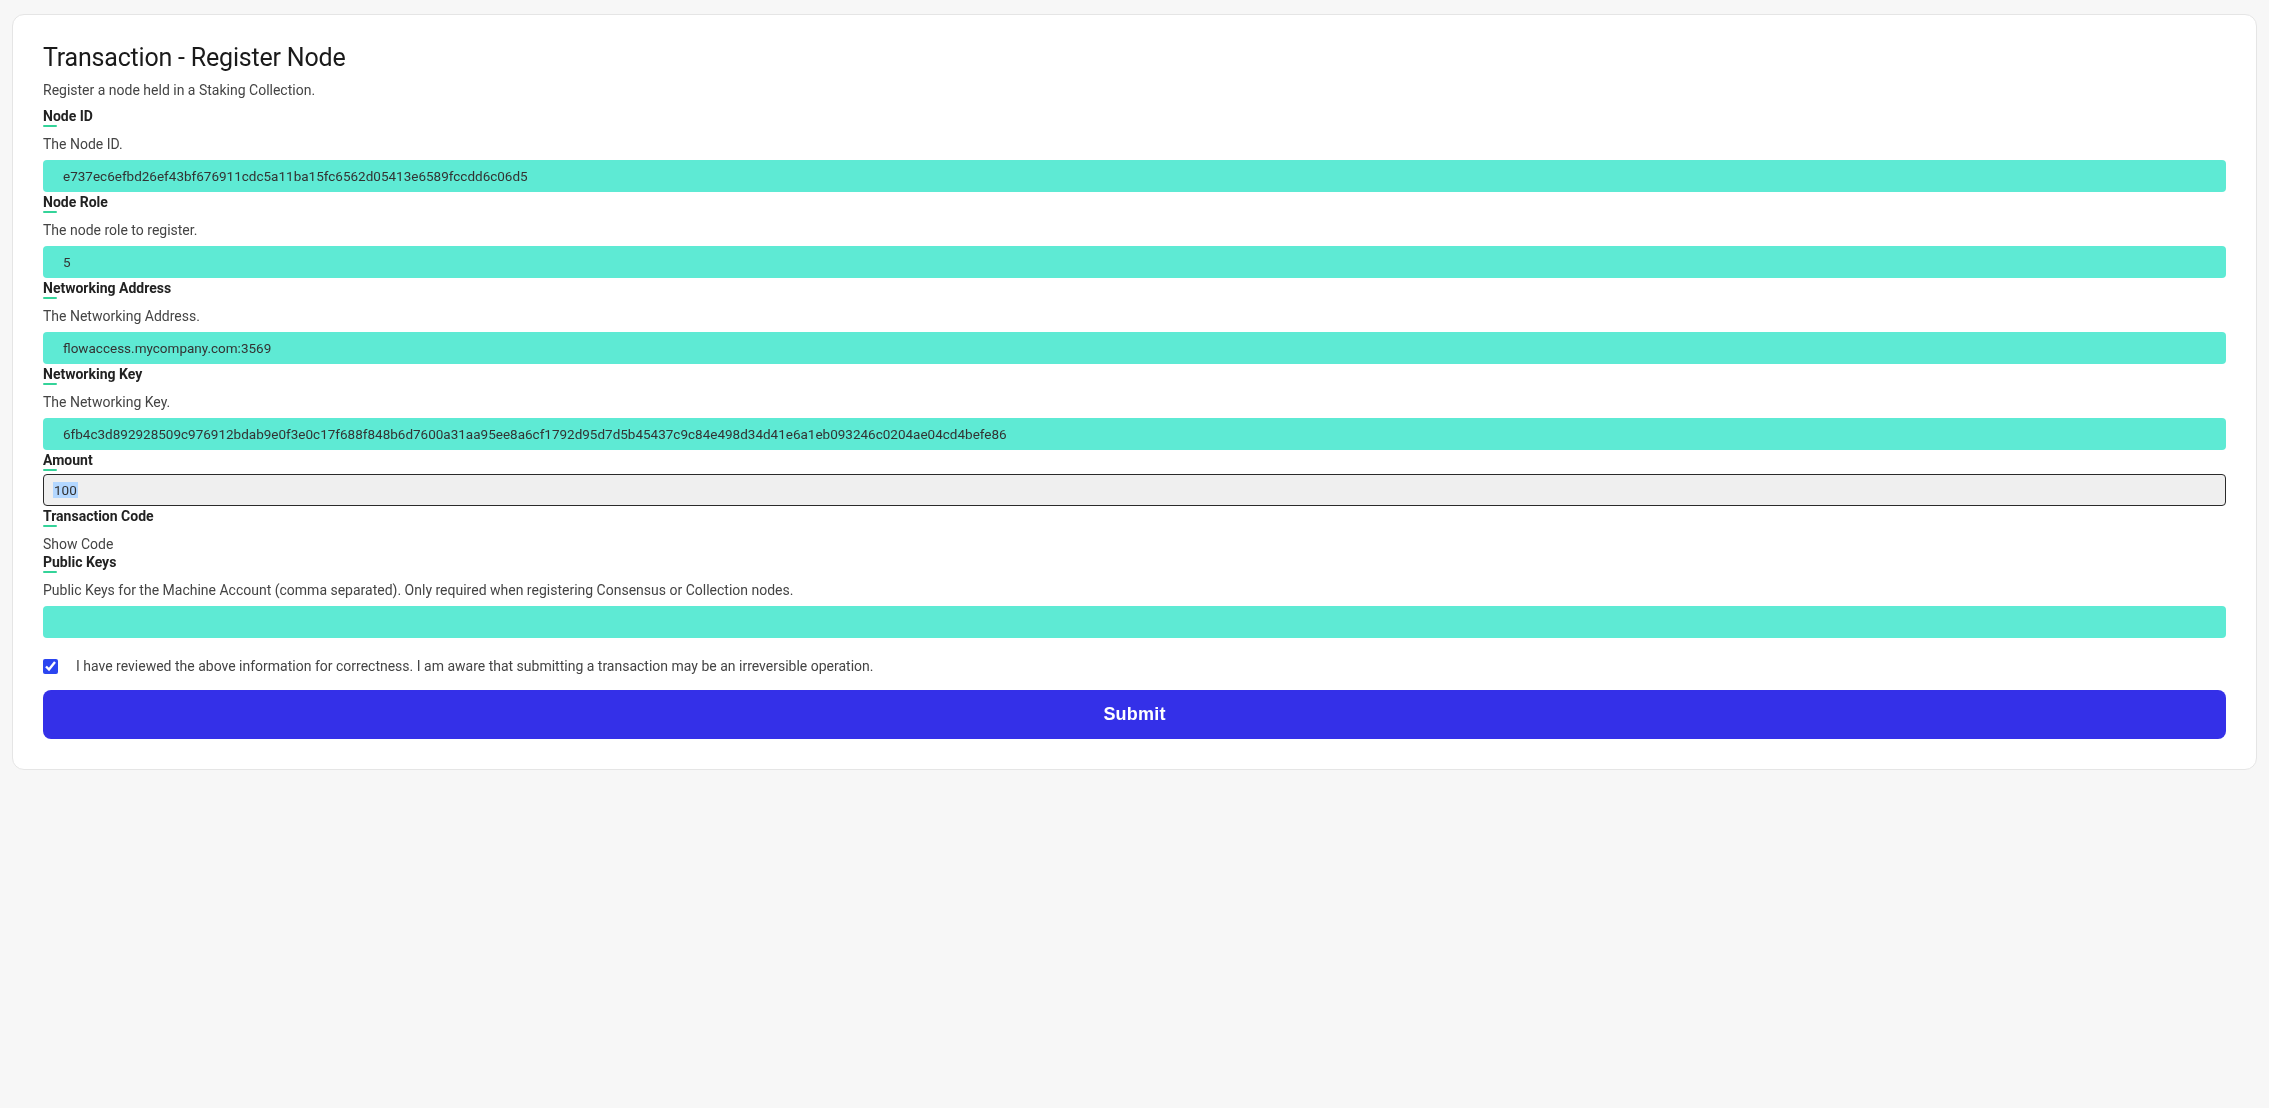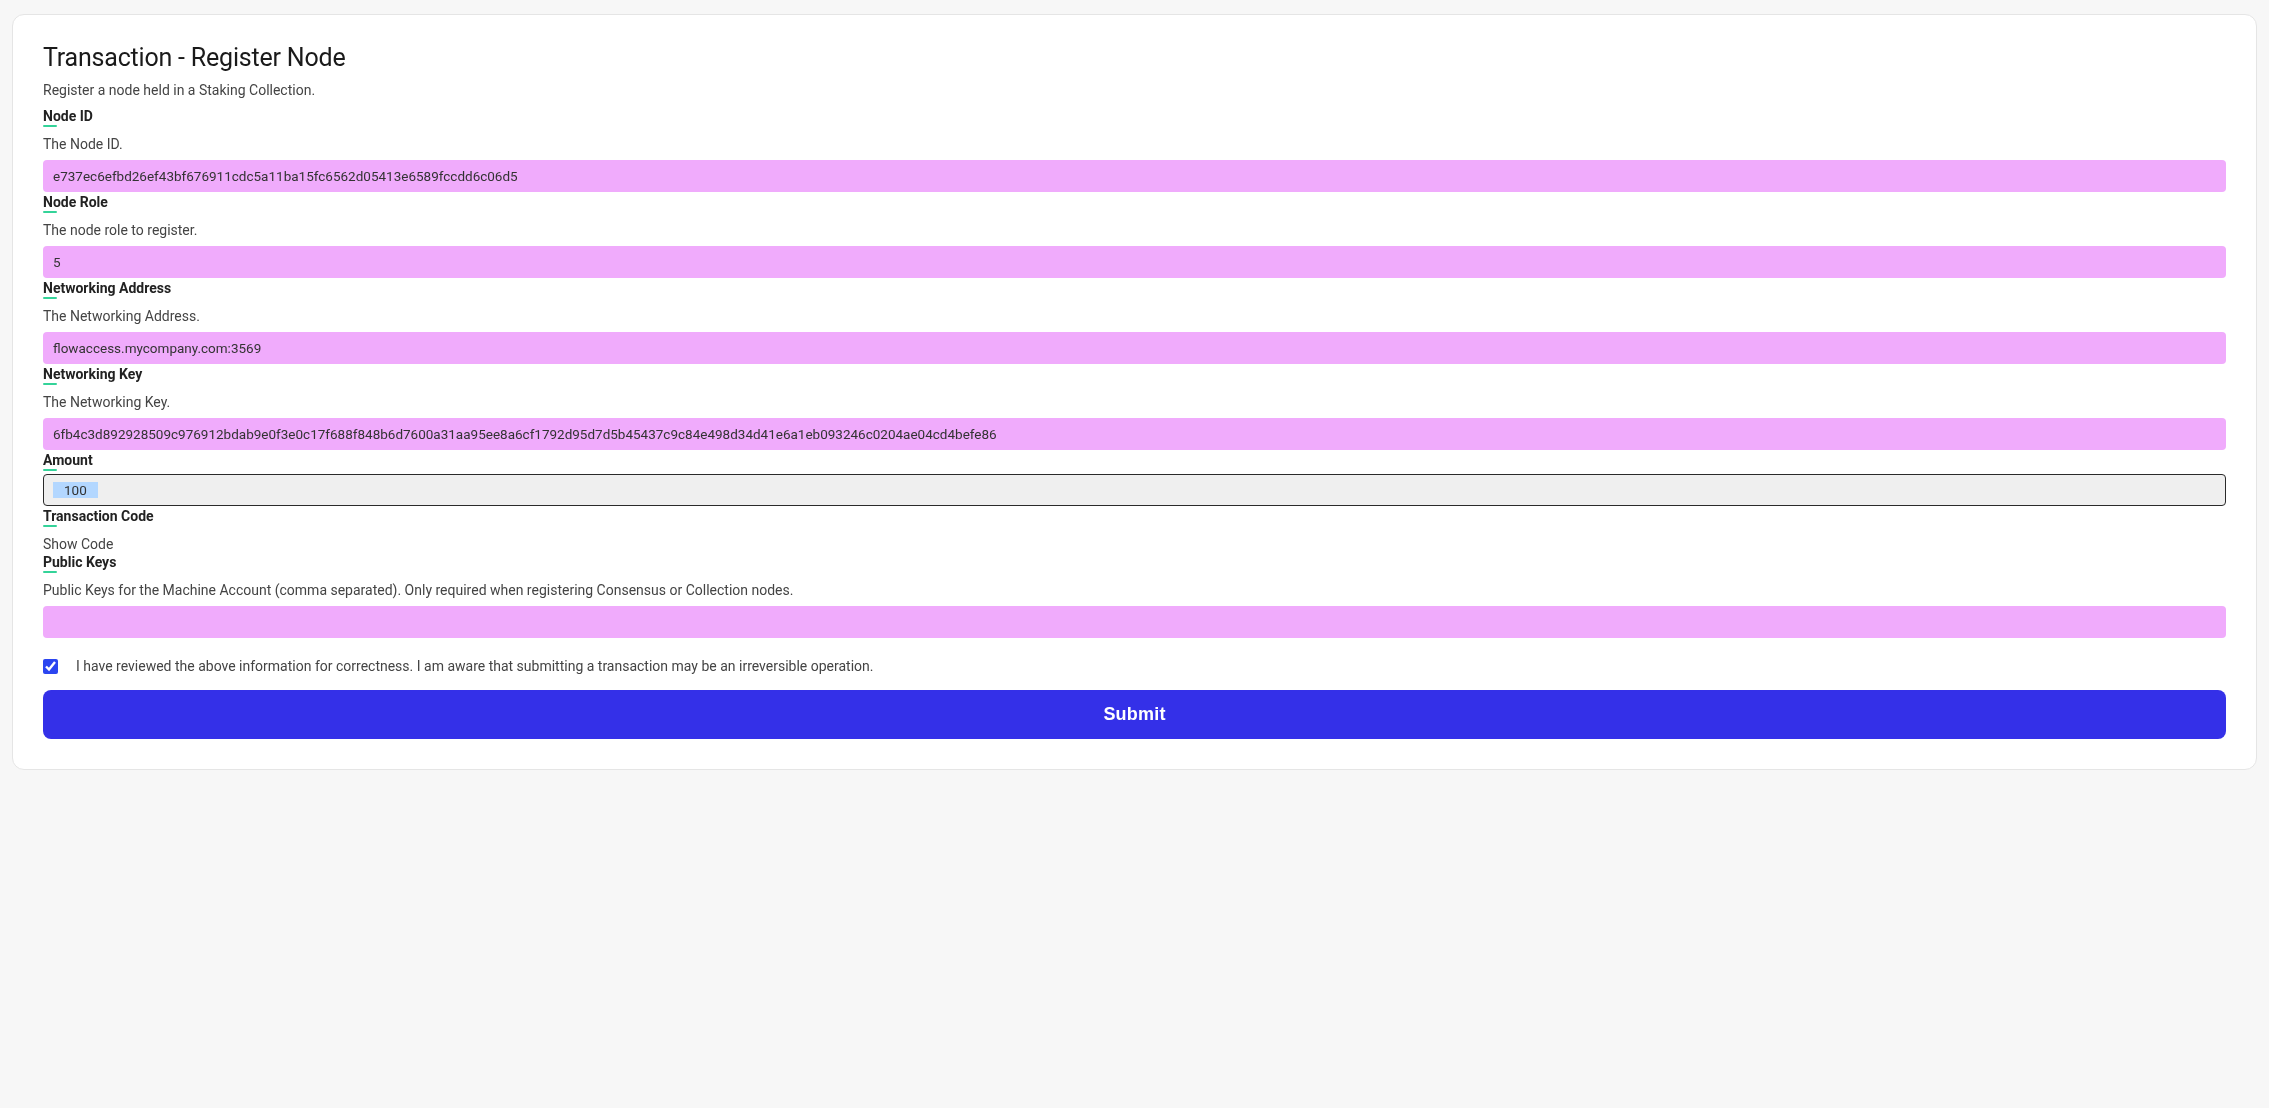--- a/index.html
+++ b/index.html
@@ -56,36 +56,36 @@
     margin-top: 6px;
     margin-bottom: 8px;
   }
   .field-desc b {
     font-weight: 700;
     color: #111;
   }
   .text-input {
     width: 100%;
     border: none;
-    background: #f0abfc;
+    background: #5eead4;
     font-size: 13.5px;
     color: #333;
-    padding: 8px 10px;
+    padding: 8px 20px;
     border-radius: 4px;
     font-family: inherit;
     outline: none;
   }
   .text-input.focused {
     border: 1px solid #2a2a2a;
     background: #efefef;
     padding: 7px 9px;
   }
   .amount-value-highlight {
     background: #b3d7ff;
-    padding: 0 11px;
+    padding: 0 1px;
   }
   .show-code {
     font-size: 14px;
     color: #444;
     margin-top: 6px;
     cursor: pointer;
   }
   .consent-row {
     display: flex;
     align-items: center;

